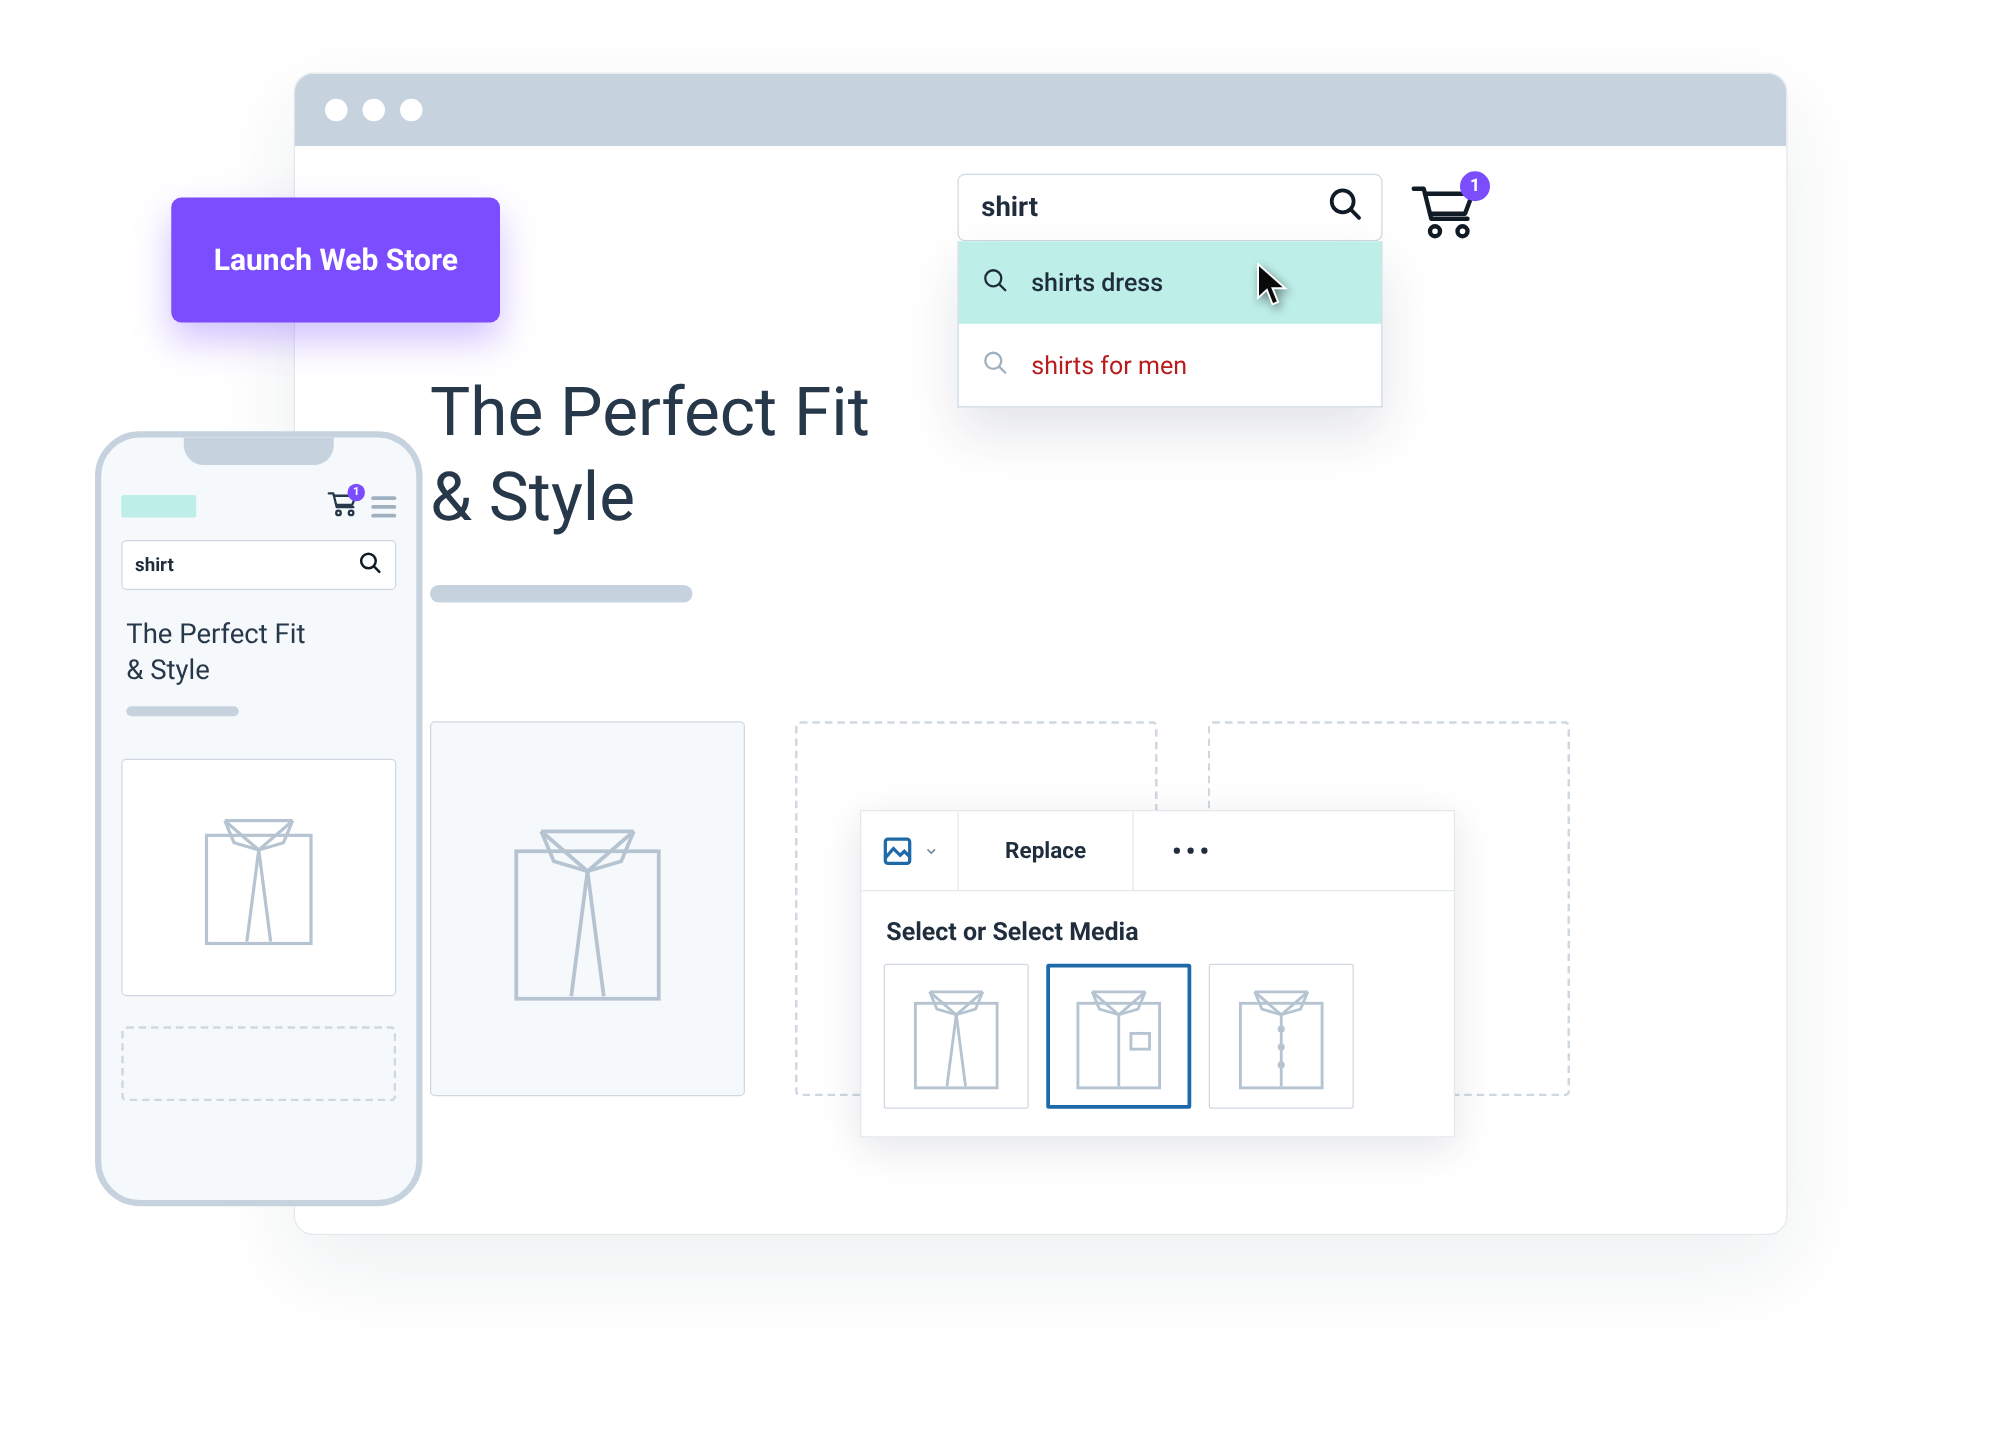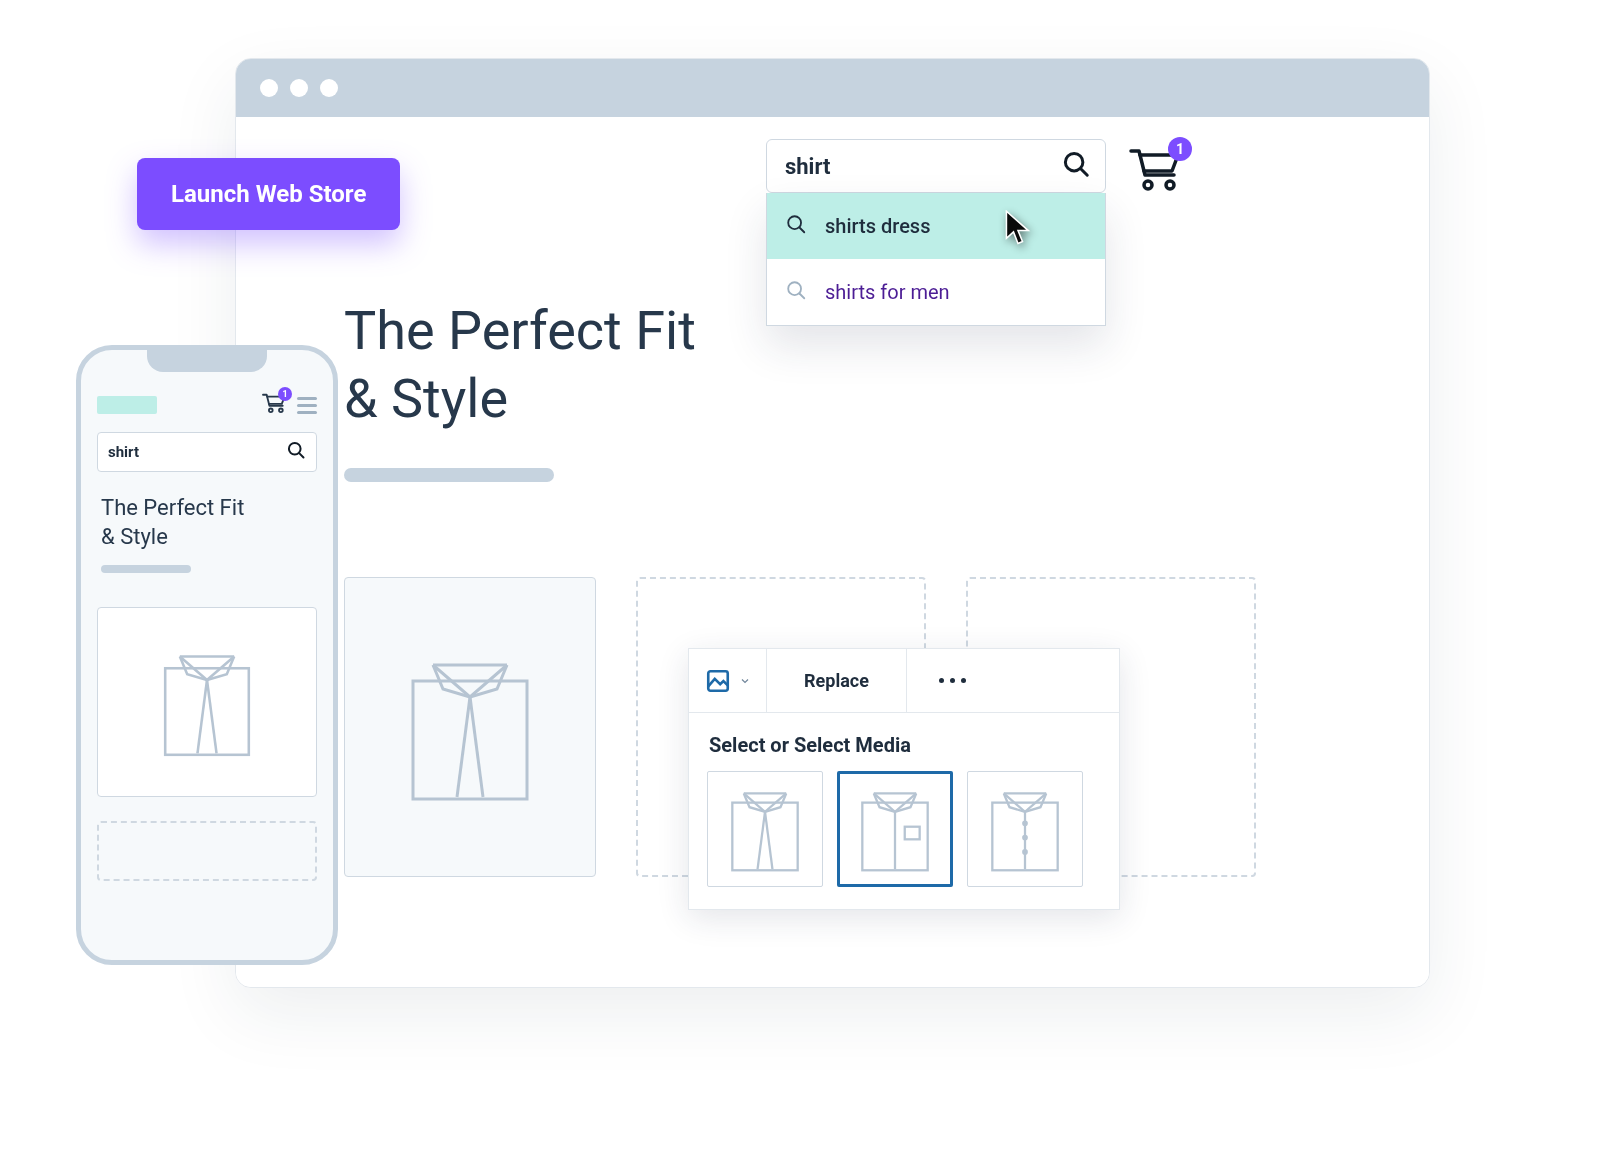--- a/index.html
+++ b/index.html
@@ -74,21 +74,21 @@
     background:#fff;
     box-shadow:0 20px 40px rgba(30,45,70,.12);
   }
   .sd-item {
     height:66px;
     display:flex;
     align-items:center;
     gap:18px;
     padding:0 18px;
     font-size:20px;
-    color:#4c1d95;
+    color:#b91c1c;
   }
   .sd-item.active {
     background:#bdeee7;
     color:#1f2d3d;
     font-weight:500;
   }
 
   .cart-wrap {
     position:absolute;
     left: 892px;
@@ -148,21 +148,21 @@
 
   
   .launch-btn {
     position:absolute;
     left:137px;
     top:158px;
     background:#7c4dff;
     color:#fff;
     font-size:24px;
     font-weight:700;
-    padding:22px 34px;
+    padding:36px 34px;
     border-radius:8px;
     box-shadow:0 14px 30px rgba(124,77,255,.35);
   }
 
   
   .phone {
     position:absolute;
     left:76px;
     top:345px;
     width:262px;
@@ -203,21 +203,21 @@
     margin-top:24px;height:60px;border:2px dashed #cfd8e1;border-radius:4px;
   }
   .mini-cart{position:relative;}
   .mini-cart .cart-badge{width:14px;height:14px;font-size:9px;top:-5px;right:-5px;}
 
   
   .media-panel{
     position:absolute;
     left:688px;
     top:648px;
-    width:432px;
+    width:476px;
     background:#fff;
     border:1px solid #e3e8ed;
     box-shadow:0 8px 30px rgba(30,45,70,.12);
   }
   .media-toolbar{
     height:64px;border-bottom:1px solid #e3e8ed;
     display:flex;align-items:stretch;
   }
   .mt-seg{display:flex;align-items:center;justify-content:center;border-right:1px solid #e3e8ed;}
   .mt-icon{width:78px;gap:8px;}

